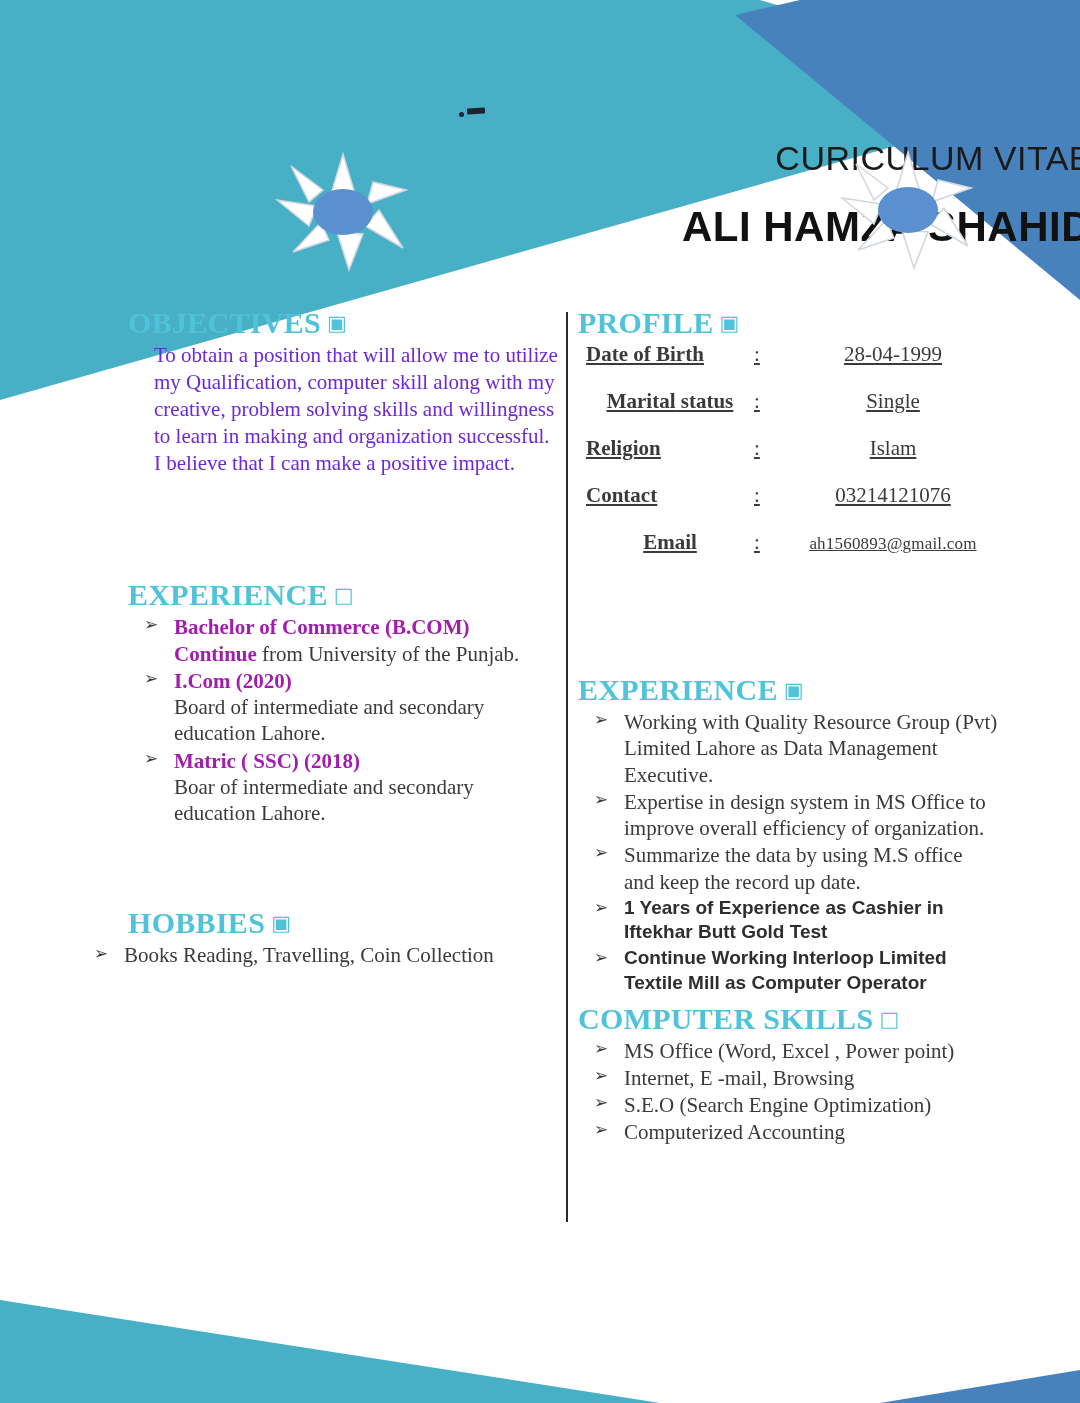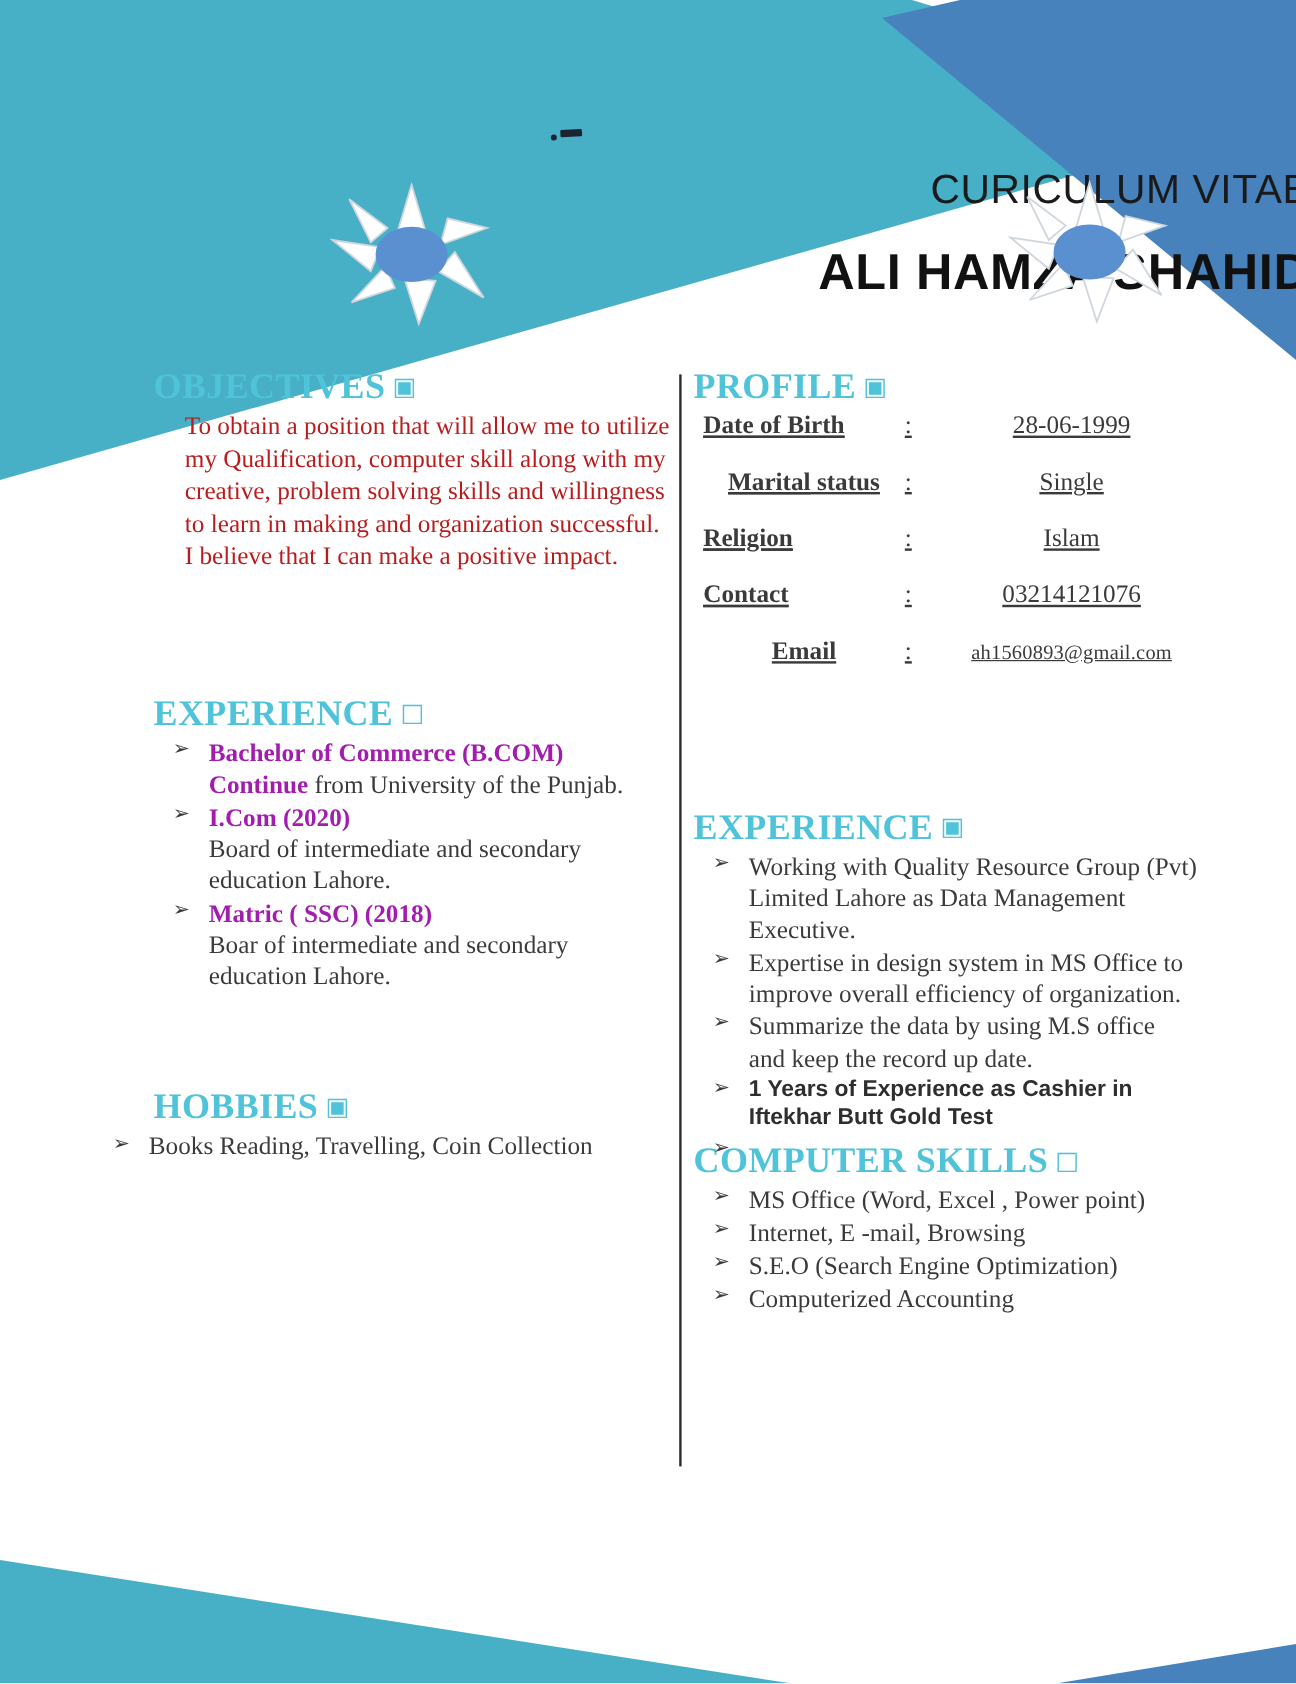--- a/index.html
+++ b/index.html
@@ -103,21 +103,21 @@
     font-family: "DejaVu Sans", sans-serif;
     font-size: 21px;
     vertical-align: 3px;
     margin-left: 6px;
     color: #4fc3d9;
   }
 
   
   .obj-text {
     font-size: 21px;
-    color: #b91c1c;
+    color: #6d28d9;
     line-height: 1.28;
     margin: 0 0 0 26px;
     font-weight: 500;
   }
   .obj-text p { margin: 0; }
 
   
   .profile-rows {
     margin: 2px 0 0 8px;
     font-size: 21px;
@@ -307,21 +307,21 @@
   <div class="col-right">
 
     <div class="section">
       <div class="sec-head">
         <span>PROFILE</span><span class="glyph">▣</span>
       </div>
       <div class="profile-rows">
         <div class="prow">
           <span class="plabel">Date of Birth</span>
           <span class="pcolon">:</span>
-          <span class="pvalue">28-06-1999</span>
+          <span class="pvalue">28-04-1999</span>
         </div>
         <div class="prow">
           <span class="plabel no-ul"><span class="ul">Marital</span><span class="nul"> status</span></span>
           <span class="pcolon">:</span>
           <span class="pvalue">Single</span>
         </div>
         <div class="prow">
           <span class="plabel">Religion</span>
           <span class="pcolon">:</span>
           <span class="pvalue">Islam</span>
@@ -357,20 +357,21 @@
         <li class="bitem">
           <span class="arrow">➢</span>
           <span>Summarize the data by using M.S office and keep the record up date.</span>
         </li>
         <li class="bitem sans">
           <span class="arrow">➢</span>
           <span>1 Years of Experience as Cashier in Iftekhar Butt Gold Test</span>
         </li>
         <li class="bitem sans">
           <span class="arrow">➢</span>
+          <span>Continue Working Interloop Limited Textile Mill as Computer Operator</span>
         </li>
       </ul>
     </div>
 
     <div class="section">
       <div class="sec-head">
         <span>COMPUTER SKILLS</span><span class="glyph">□</span>
       </div>
       <ul class="blist">
         <li class="bitem">

